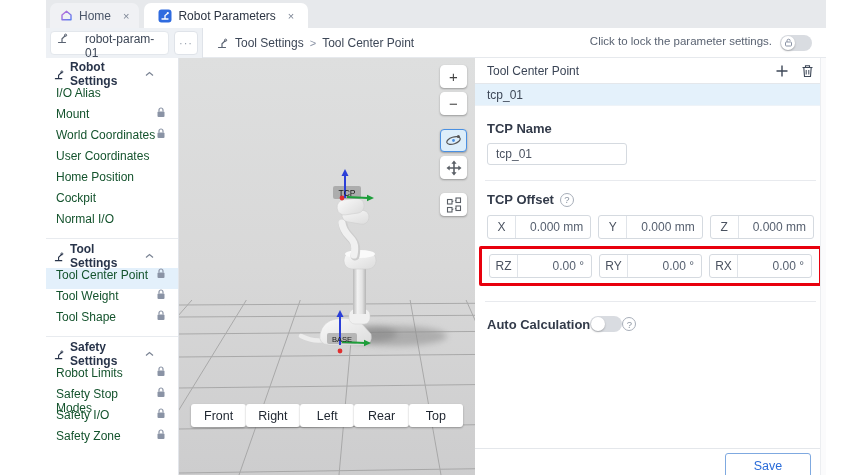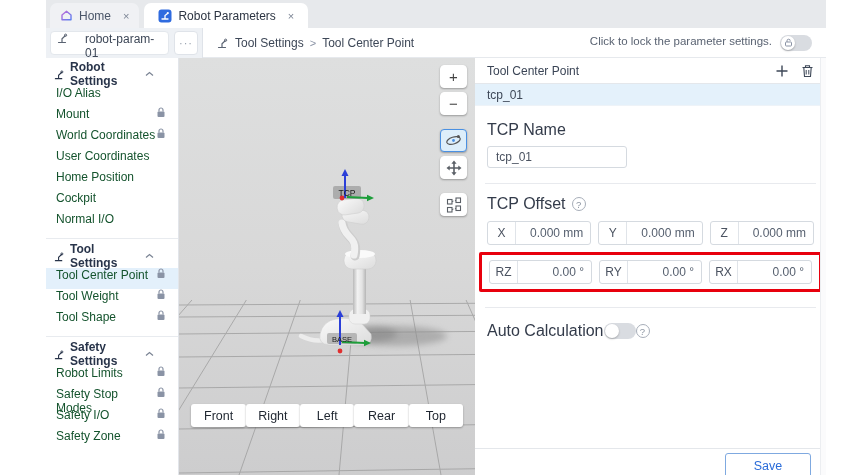--- a/index.html
+++ b/index.html
@@ -59,21 +59,21 @@
               font-family:"Liberation Sans",sans-serif; font-size:12.5px; color:#1f2630; display:flex; align-items:center; justify-content:center; }
 
   
   .panel { width:351px; background:#fff; position:relative; }
   .panel-scroll-track { position:absolute; top:0; right:0; bottom:0; width:6px; border-left:1px solid #eceef1; background:#fbfbfc; }
   .panel-head { height:26px; display:flex; align-items:center; padding:0 12px; border-bottom:1px solid #e4e7eb; }
   .panel-title { color:#3b4556; }
   .panel-head-icons { margin-left:auto; display:flex; align-items:center; gap:12px; }
   .tcp-row { height:22px; background:#e4f1fb; display:flex; align-items:center; padding:0 12px; color:#3d4757; border-bottom:1px solid #eef3f8; }
   .panel-body { padding:0 12px; position:relative; }
-  .field-label { font-weight:400; font-size:16px; color:#333b4a; }
+  .field-label { font-weight:700; font-size:13px; color:#333b4a; }
   .label-row { display:flex; align-items:center; gap:6px; }
   .name-label { margin-top:15px; }
   .text-input { margin-top:7px; width:140px; height:22px; border:1px solid #d5dae0; border-radius:3px; padding:0 8px;
                 font-family:"Liberation Sans",sans-serif; font-size:12px; color:#4a5260; outline:none; display:block; }
   .divider { border-top:1px solid #e8eaee; margin:15px -2px 0; }
   .offset-label-row { margin-top:11px; }
   .offset-row { display:flex; gap:7px; margin-top:8px; }
   .offset-field { flex:1; display:flex; height:24px; border:1px solid #d5dae0; border-radius:3px; background:#fff; overflow:hidden; }
   .axis-cell { width:28px; flex:none; display:flex; align-items:center; justify-content:center; color:#4a5260; border-right:1px solid #e0e4e9; }
   .value-input { flex:1; min-width:0; border:none; outline:none; text-align:right; padding:0 7px;

